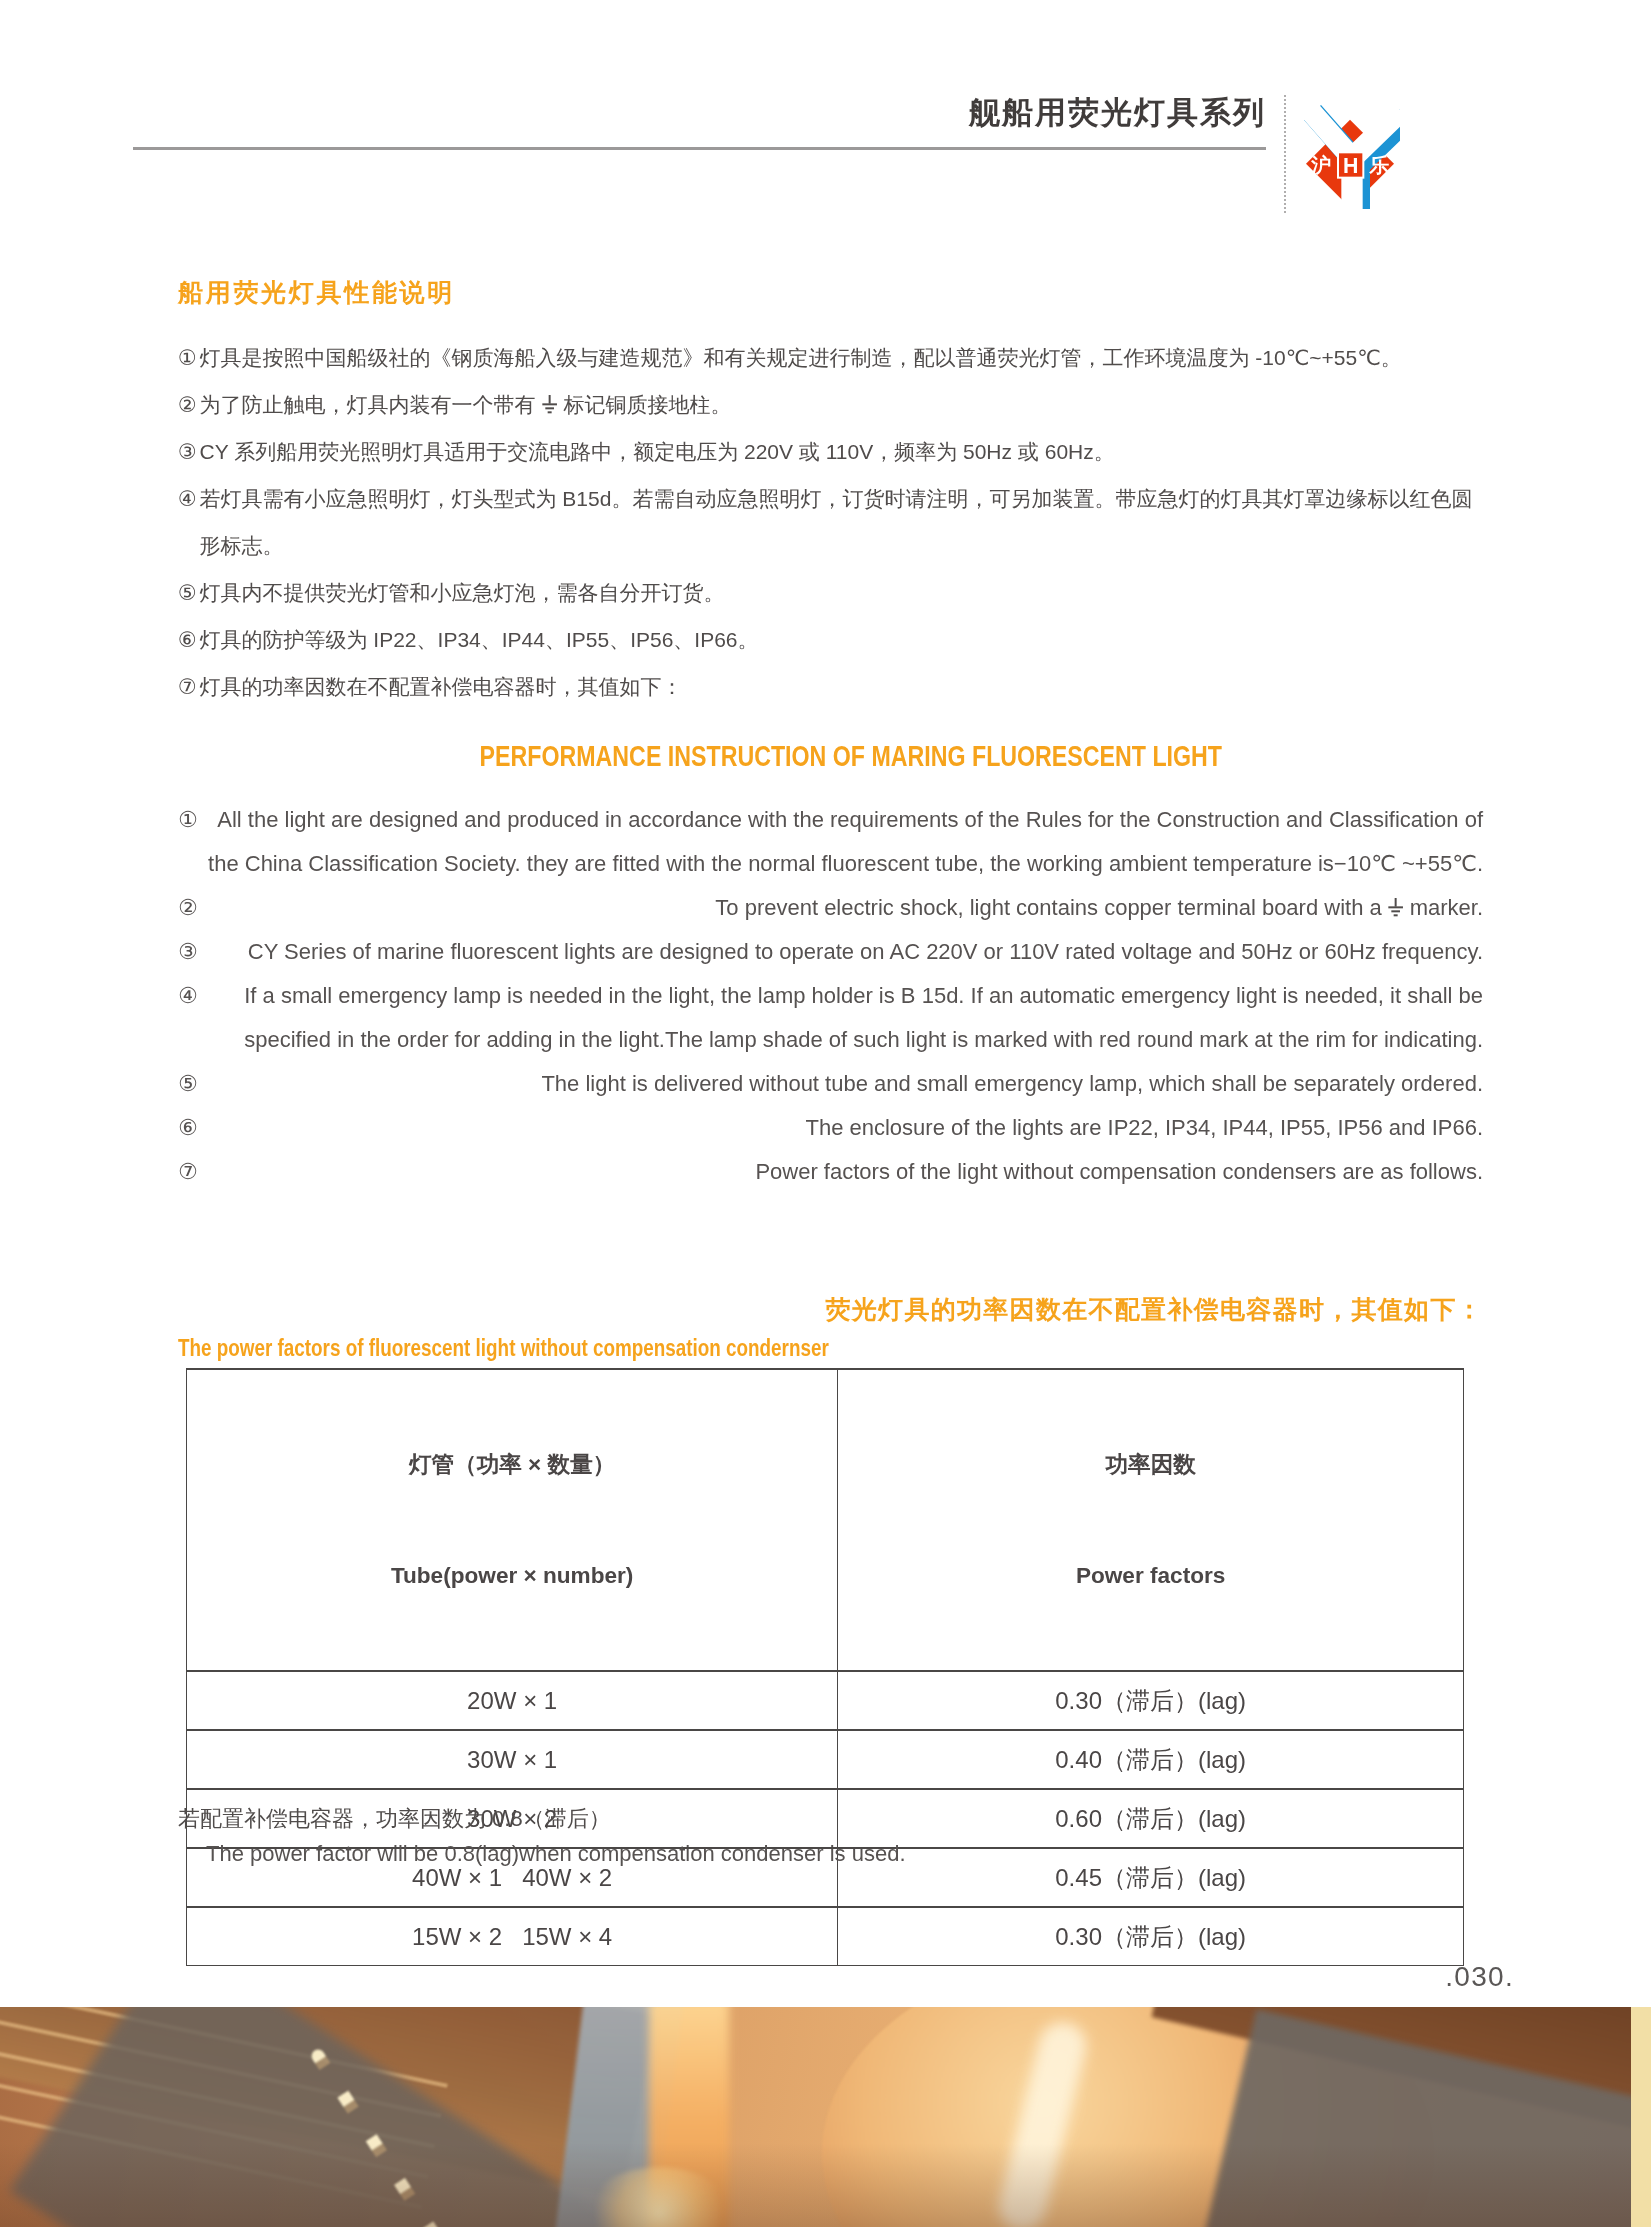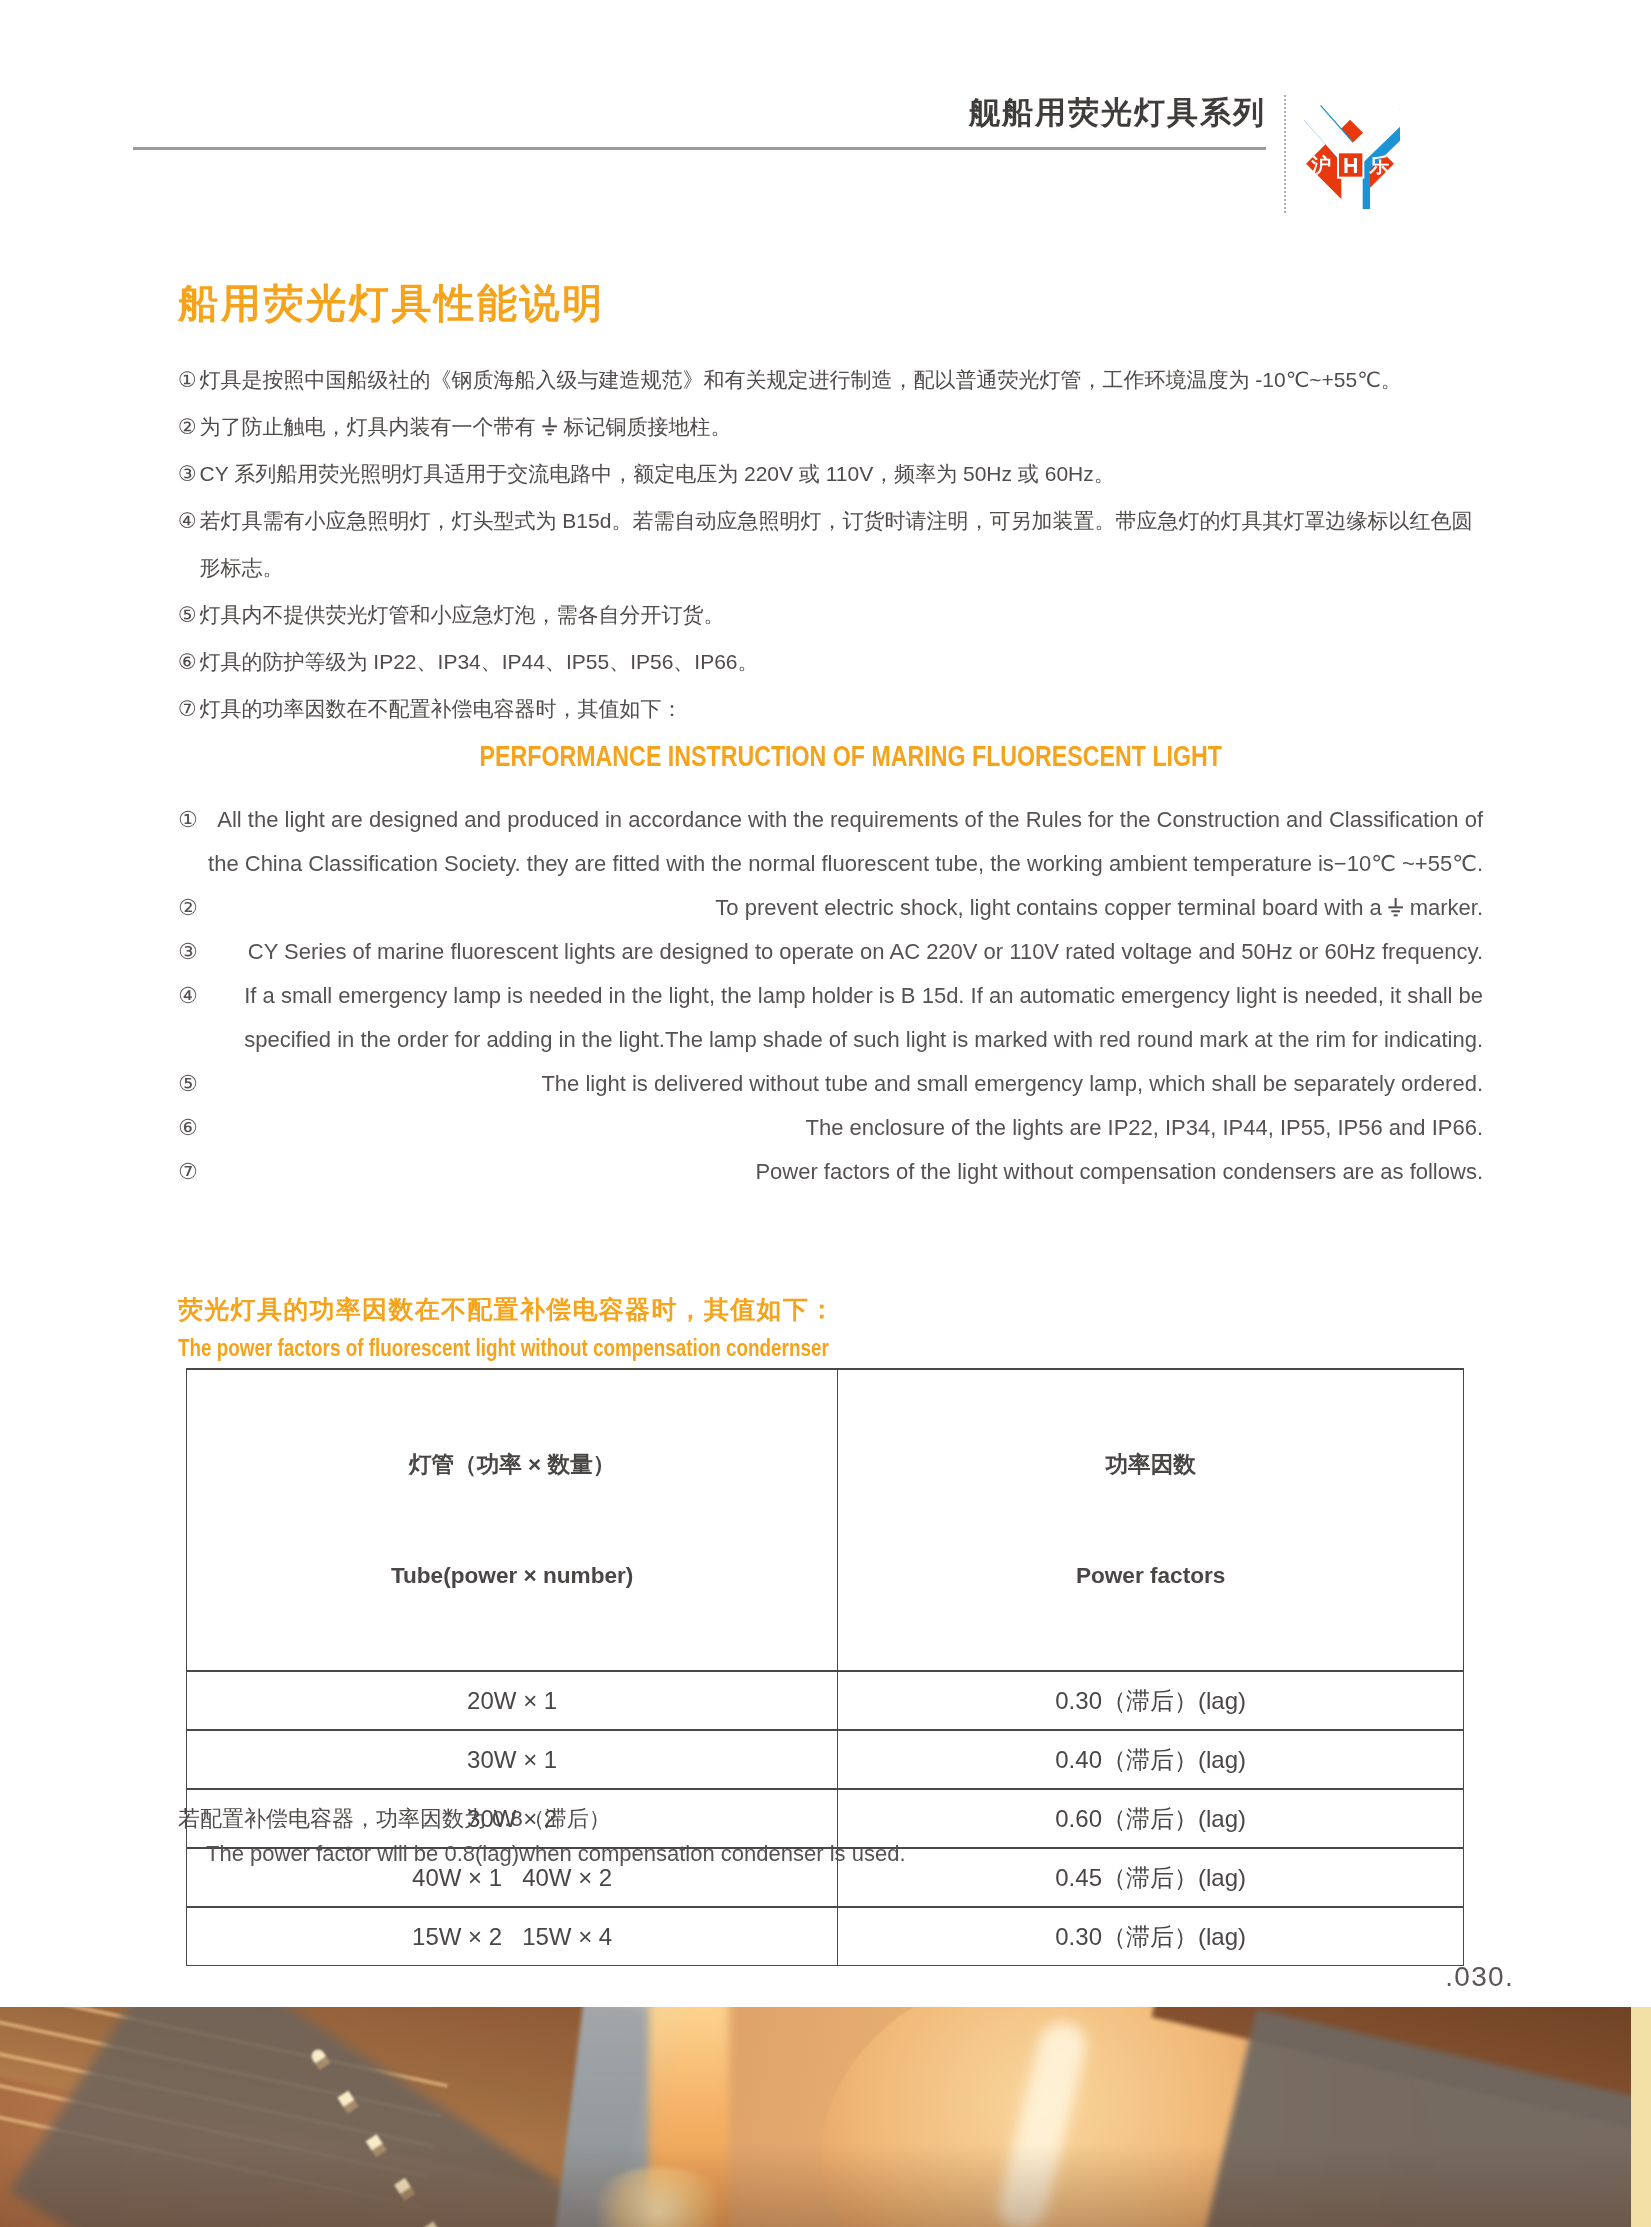--- a/index.html
+++ b/index.html
@@ -17,36 +17,36 @@
   .header-rule { position:absolute; top:60px; left:0; right:252px; height:2.7px; background:#9b9999; }
   .title-en {
     position:absolute; right:252px; top:75px; font-family:"DejaVu Sans Mono","Liberation Mono",monospace;
     font-size:27px; color:#3f3b3a; letter-spacing:0.7px; white-space:nowrap;
   }
   .header-divider { position:absolute; top:8px; right:232px; height:118px; width:0; border-left:2px dotted #b0aeae; }
   .logo { position:absolute; top:12px; right:118px; width:100px; height:110px; }
 
   
   .sec { position:absolute; left:178px; width:1305px; }
-  .sec-heading-zh { font-size:40px; font-weight:700; color:#F6A31C; letter-spacing:2.7px; }
+  .sec-heading-zh { font-size:25px; font-weight:700; color:#F6A31C; letter-spacing:2.7px; }
   .sec-heading-en {
     font-size:29px; font-weight:700; color:#F6A31C; letter-spacing:0;
     transform:scaleX(0.80); transform-origin:left center; white-space:nowrap;
   }
   .items { margin-top:25px; }
   .item { display:flex; align-items:flex-start; font-size:21px; line-height:47px; color:#504c4b; }
   .items-en .item { font-size:22px; line-height:44px; color:#565251; }
   .item .num { flex:0 0 auto; margin-right:2.7px; }
   .items-en .item .num { margin-right:8px; }
   .item .txt { flex:1 1 auto; }
   .earth-icon { display:inline-block; vertical-align:-2.7px; margin:0 5.3px; }
   .earth-icon line { stroke:#504c4b; stroke-width:3; }
 
   
-  .tbl-heading-zh { font-size:25px; font-weight:700; color:#F6A31C; letter-spacing:1.3px; }
+  .tbl-heading-zh { font-size:25px; font-weight:700; color:#F6A31C; letter-spacing:1.3px;text-align:right; }
   .tbl-heading-en {
     margin-top:9.3px; font-size:23px; font-weight:700; color:#F6A31C;
     transform:scaleX(0.82); transform-origin:left center; white-space:nowrap;
   }
   table.pf {
     position:absolute; left:186px; top:1368px; width:1278px;
     border-collapse:collapse; table-layout:fixed;
   }
   table.pf th, table.pf td {
     border:1.3px solid #4a4746; text-align:center; vertical-align:middle;

